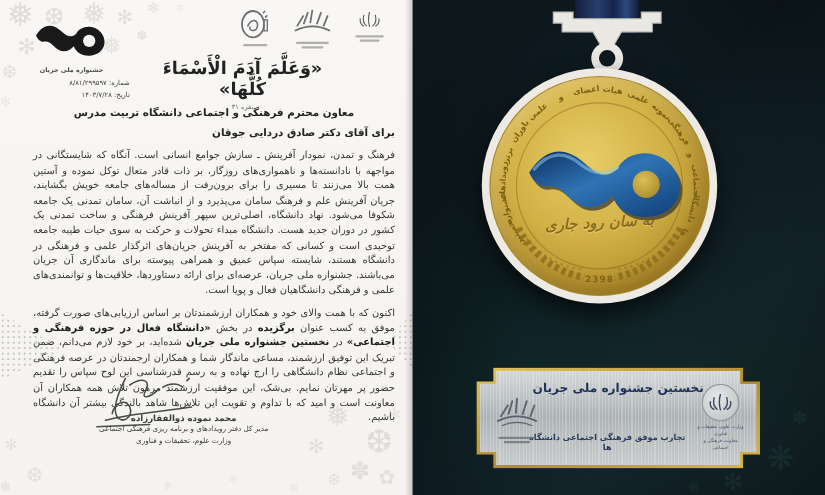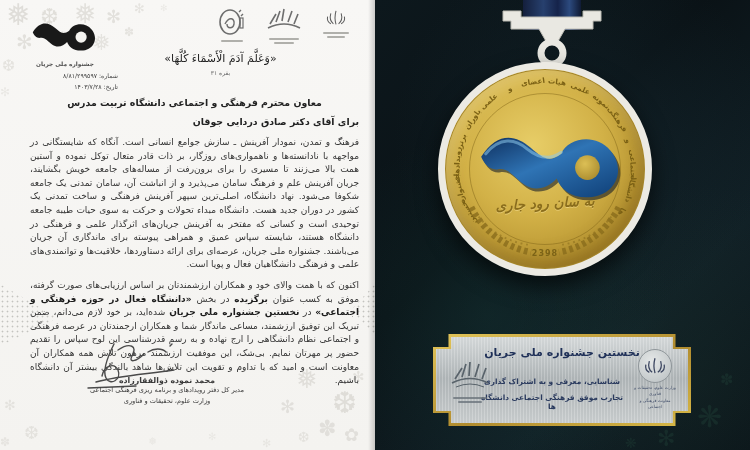--- a/index.html
+++ b/index.html
@@ -17,21 +17,21 @@
   .letter-logo { position:absolute; left:26px; top:14px; width:78px; text-align:center; }
   .letter-logo svg { width:72px; height:42px; }
   .letter-logo .lbl { font-size:5.8px; font-weight:bold; color:#4c4c4c; margin-top:1px; }
 
   .head-logos { position:absolute; left:212px; top:6px; width:150px; display:flex; flex-direction:row; gap:12px; align-items:flex-start; }
   .mini-logo { width:40px; text-align:center; color:#6e6e6e; }
   .mini-logo svg { display:block; margin:0 auto; }
   .bar { height:2px; background:#9d9d99; border-radius:1px; margin:2px auto 0; opacity:.8; }
 
   .quote { position:absolute; left:128px; top:52px; width:185px; text-align:center; direction:rtl; }
-  .quote .q { font-size:11px; font-weight:normal; color:#222; }
+  .quote .q { font-size:16px; font-weight:bold; color:#222; }
   .quote .ref { font-size:6px; color:#666; margin-top:4px; }
 
   .meta { position:absolute; left:56px; top:71px; width:62px; direction:rtl; text-align:right; font-size:6.2px; color:#3d3d3d; line-height:1.75; }
 
   .body-text { position:absolute; left:30px; top:97px; width:329px; direction:rtl; color:#343434; }
   .r-title { font-size:9.4px; font-weight:bold; color:#222; margin-bottom:8px;text-align:center; }
   .r-name  { font-size:9.4px; font-weight:bold; color:#222; margin-bottom:9px; }
   .para { font-size:9px; line-height:13.6px; text-align:justify; }
   .para b { color:#1c1c1c; }
   .p1 { margin-bottom:7px; }
@@ -263,21 +263,20 @@
           <path d="M36,158 A 80,80 0 0 0 90,188" stroke-width="2" stroke-dasharray="2 4" opacity=".7"></path>
           <path d="M178,158 A 80,80 0 0 1 124,188" stroke-width="2" stroke-dasharray="2 4" opacity=".7"></path>
         </g>
       </svg>
       <div class="year">2398</div>
     </div>
 
     <div class="plaque">
       <div class="plate">
         <div class="plq-title">نخستین جشنواره ملی جریان</div>
-        <div class="plq-l1">شناسایی، معرفی و به اشتراک گذاری</div>
         <div class="plq-l2">تجارب موفق فرهنگی اجتماعی دانشگاه ها</div>
 
         <div class="plq-sun">
           <svg width="44" height="32" viewBox="0 0 44 32">
             <g stroke="#59636b" stroke-width="1.7" fill="none">
               <path d="M7,20 L14,9 M14,18 L18,5 M21,17 L22,3 M27,18 L31,5 M34,20 L38,9"></path>
               <path d="M4,24 Q22,15 40,24"></path>
               <path d="M8,28 Q22,22 36,28" stroke-width="1"></path>
             </g>
           </svg>

